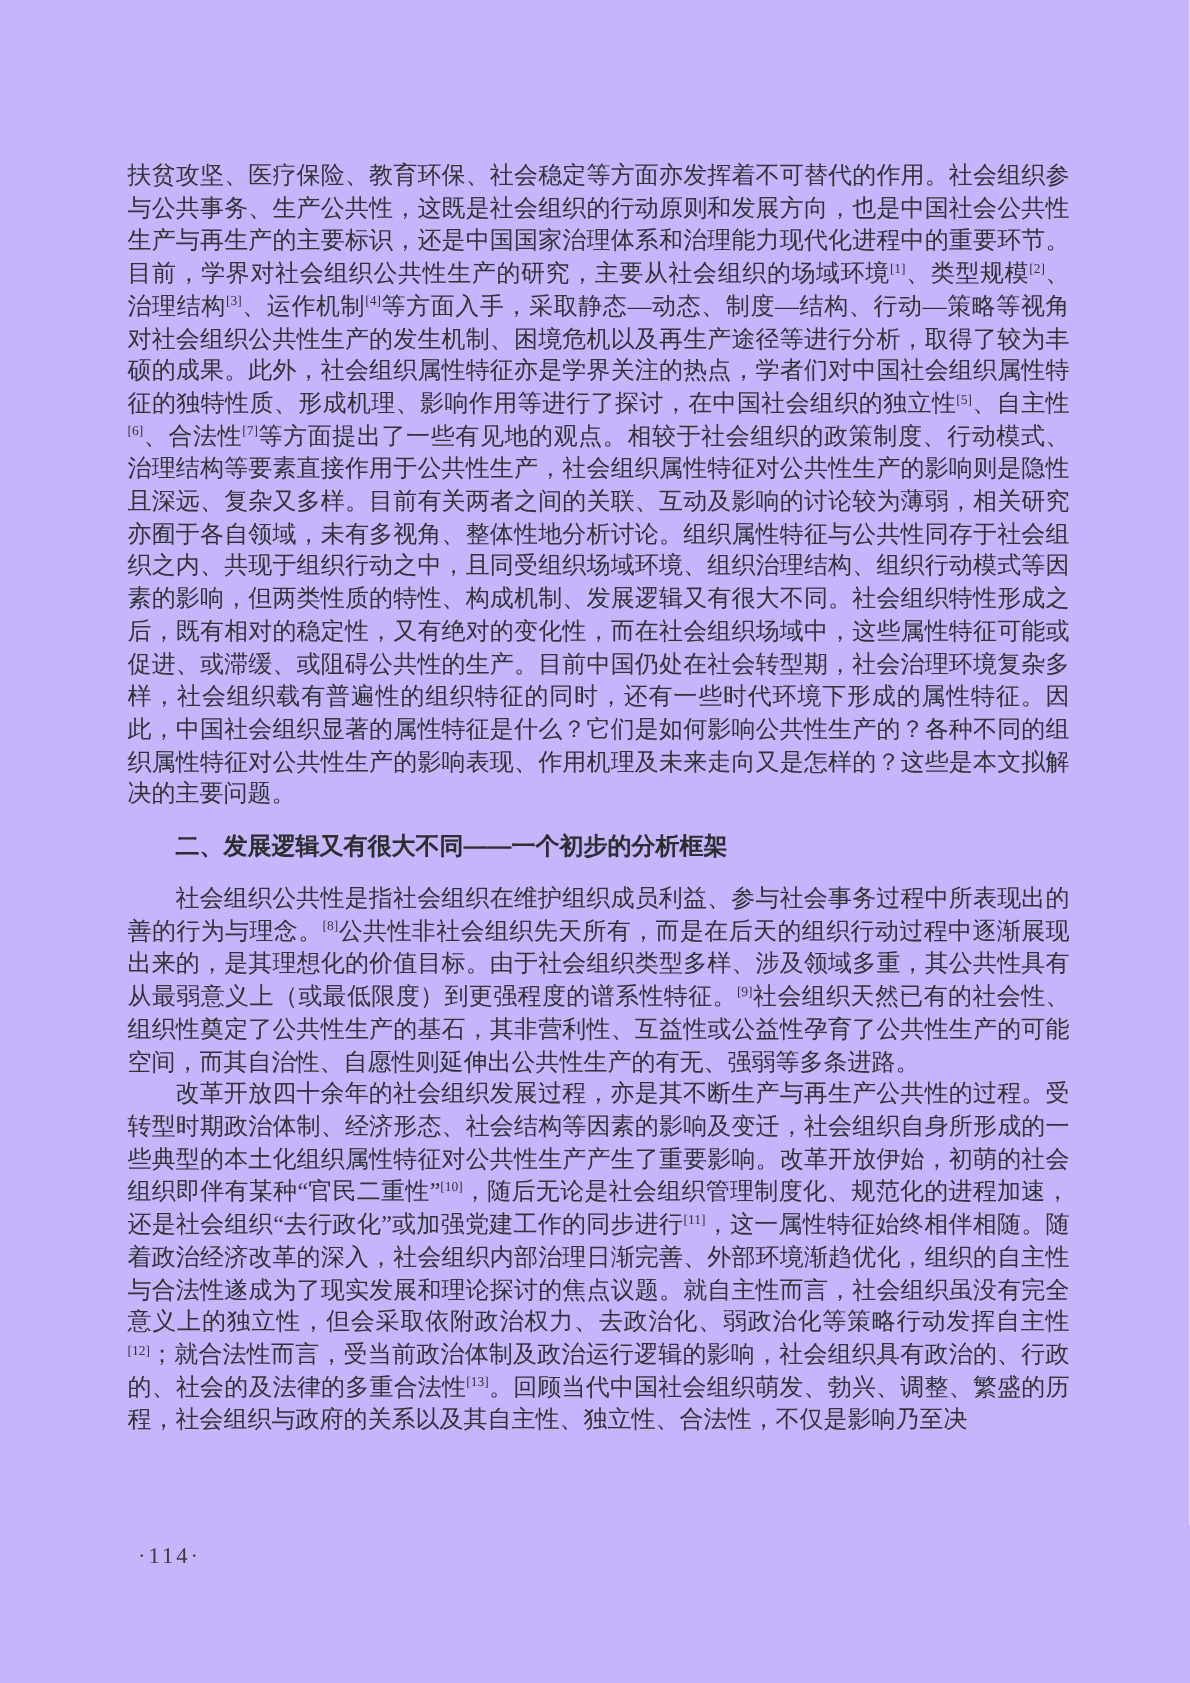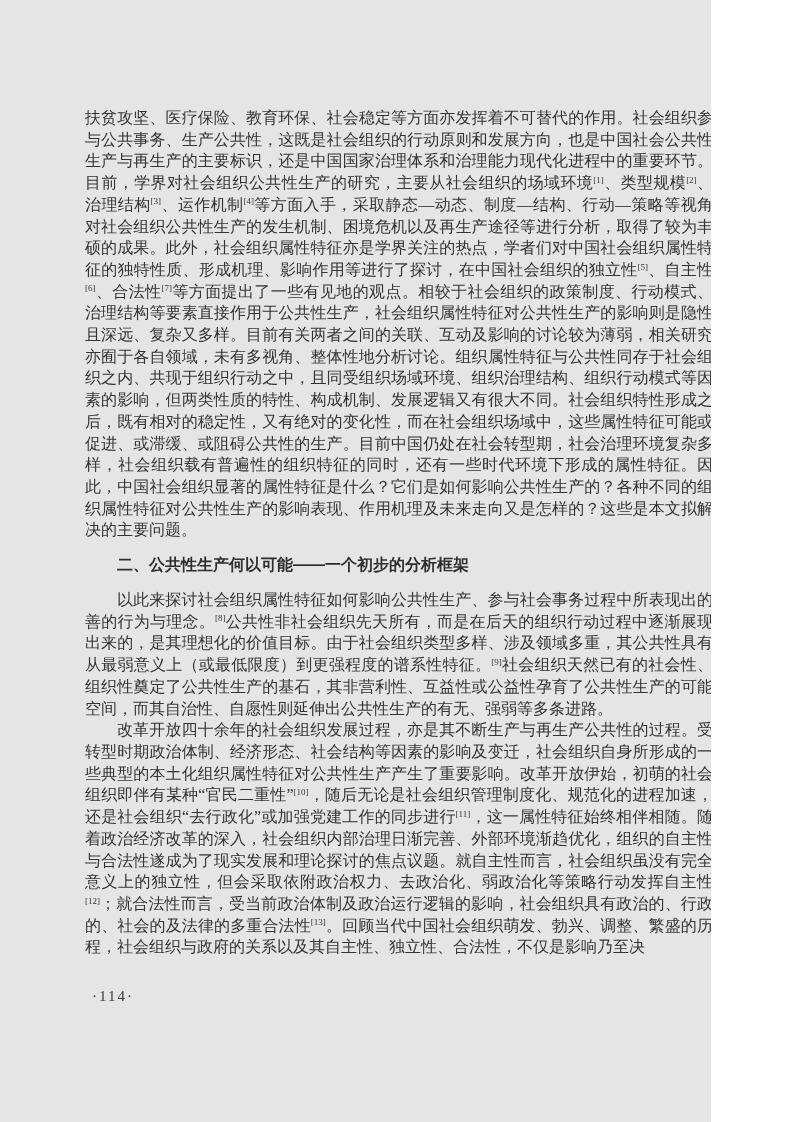--- a/index.html
+++ b/index.html
@@ -2,23 +2,23 @@
 <html lang="zh"><head>
 <meta charset="utf-8">
 <style>
   html, body {
     margin: 0;
     padding: 0;
     background: #ffffff;
   }
   .page {
     position: relative;
-    width: 711px;
+    width: 793px;
     height: 1122px;
-    background: #e5e5e5;
+    background: #c4b5fd;
     overflow: hidden;
     font-family: "Liberation Serif", "DejaVu Serif", serif;
     color: #333333;
   }
   .article {
     position: absolute;
     left: 85px;
     top: 107px;
     width: 628px;
     font-size: 16px;
@@ -46,32 +46,32 @@
     font-size: 9px;
     line-height: 0;
     vertical-align: super;
     position: relative;
     top: 1px;
     letter-spacing: 0;
   }
   .footer {
     position: absolute;
     left: 92px;
-    top: 988px;
+    top: 1030px;
     font-size: 15px;
     color: #3a3a3a;
     letter-spacing: 2px;
   }
 </style>
 </head>
 <body>
 
 <div class="page">
   <main class="article">
       <p class="para"><span>扶贫攻坚、医疗保险、教育环保、社会稳定等方面亦发挥着不可替代的作用。社会组织参与公共事务、生产公共性，这既是社会组织的行动原则和发展方向，也是中国社会公共性生产与再生产的主要标识，还是中国国家治理体系和治理能力现代化进程中的重要环节。目前，学界对社会组织公共性生产的研究，主要从社会组织的场域环境</span><sup class="footnote-ref">[1]</sup><span>、类型规模</span><sup class="footnote-ref">[2]</sup><span>、治理结构</span><sup class="footnote-ref">[3]</sup><span>、运作机制</span><sup class="footnote-ref">[4]</sup><span>等方面入手，采取静态—动态、制度—结构、行动—策略等视角对社会组织公共性生产的发生机制、困境危机以及再生产途径等进行分析，取得了较为丰硕的成果。此外，社会组织属性特征亦是学界关注的热点，学者们对中国社会组织属性特征的独特性质、形成机理、影响作用等进行了探讨，在中国社会组织的独立性</span><sup class="footnote-ref">[5]</sup><span>、自主性</span><sup class="footnote-ref">[6]</sup><span>、合法性</span><sup class="footnote-ref">[7]</sup><span>等方面提出了一些有见地的观点。相较于社会组织的政策制度、行动模式、治理结构等要素直接作用于公共性生产，社会组织属性特征对公共性生产的影响则是隐性且深远、复杂又多样。目前有关两者之间的关联、互动及影响的讨论较为薄弱，相关研究亦囿于各自领域，未有多视角、整体性地分析讨论。组织属性特征与公共性同存于社会组织之内、共现于组织行动之中，且同受组织场域环境、组织治理结构、组织行动模式等因素的影响，但两类性质的特性、构成机制、发展逻辑又有很大不同。社会组织特性形成之后，既有相对的稳定性，又有绝对的变化性，而在社会组织场域中，这些属性特征可能或促进、或滞缓、或阻碍公共性的生产。目前中国仍处在社会转型期，社会治理环境复杂多样，社会组织载有普遍性的组织特征的同时，还有一些时代环境下形成的属性特征。因此，中国社会组织显著的属性特征是什么？它们是如何影响公共性生产的？各种不同的组织属性特征对公共性生产的影响表现、作用机理及未来走向又是怎样的？这些是本文拟解决的主要问题。</span></p>
-      <h2 class="section-heading">二、公共性生产何以可能——一个初步的分析框架</h2>
-      <p class="para indent"><span>以此来探讨社会组织属性特征如何影响公共性生产、参与社会事务过程中所表现出的善的行为与理念。</span><sup class="footnote-ref">[8]</sup><span>公共性非社会组织先天所有，而是在后天的组织行动过程中逐渐展现出来的，是其理想化的价值目标。由于社会组织类型多样、涉及领域多重，其公共性具有从最弱意义上（或最低限度）到更强程度的谱系性特征。</span><sup class="footnote-ref">[9]</sup><span>社会组织天然已有的社会性、组织性奠定了公共性生产的基石，其非营利性、互益性或公益性孕育了公共性生产的可能空间，而其自治性、自愿性则延伸出公共性生产的有无、强弱等多条进路。</span></p>
+      <h2 class="section-heading">二、发展逻辑又有很大不同——一个初步的分析框架</h2>
+      <p class="para indent"><span>社会组织公共性是指社会组织在维护组织成员利益、参与社会事务过程中所表现出的善的行为与理念。</span><sup class="footnote-ref">[8]</sup><span>公共性非社会组织先天所有，而是在后天的组织行动过程中逐渐展现出来的，是其理想化的价值目标。由于社会组织类型多样、涉及领域多重，其公共性具有从最弱意义上（或最低限度）到更强程度的谱系性特征。</span><sup class="footnote-ref">[9]</sup><span>社会组织天然已有的社会性、组织性奠定了公共性生产的基石，其非营利性、互益性或公益性孕育了公共性生产的可能空间，而其自治性、自愿性则延伸出公共性生产的有无、强弱等多条进路。</span></p>
       <p class="para indent"><span>改革开放四十余年的社会组织发展过程，亦是其不断生产与再生产公共性的过程。受转型时期政治体制、经济形态、社会结构等因素的影响及变迁，社会组织自身所形成的一些典型的本土化组织属性特征对公共性生产产生了重要影响。改革开放伊始，初萌的社会组织即伴有某种“官民二重性”</span><sup class="footnote-ref">[10]</sup><span>，随后无论是社会组织管理制度化、规范化的进程加速，还是社会组织“去行政化”或加强党建工作的同步进行</span><sup class="footnote-ref">[11]</sup><span>，这一属性特征始终相伴相随。随着政治经济改革的深入，社会组织内部治理日渐完善、外部环境渐趋优化，组织的自主性与合法性遂成为了现实发展和理论探讨的焦点议题。就自主性而言，社会组织虽没有完全意义上的独立性，但会采取依附政治权力、去政治化、弱政治化等策略行动发挥自主性</span><sup class="footnote-ref">[12]</sup><span>；就合法性而言，受当前政治体制及政治运行逻辑的影响，社会组织具有政治的、行政的、社会的及法律的多重合法性</span><sup class="footnote-ref">[13]</sup><span>。回顾当代中国社会组织萌发、勃兴、调整、繁盛的历程，社会组织与政府的关系以及其自主性、独立性、合法性，不仅是影响乃至决</span></p>
     </main>
   <div class="footer">
     <span>·114·</span>
   </div>
 </div>
 
 </body></html>

